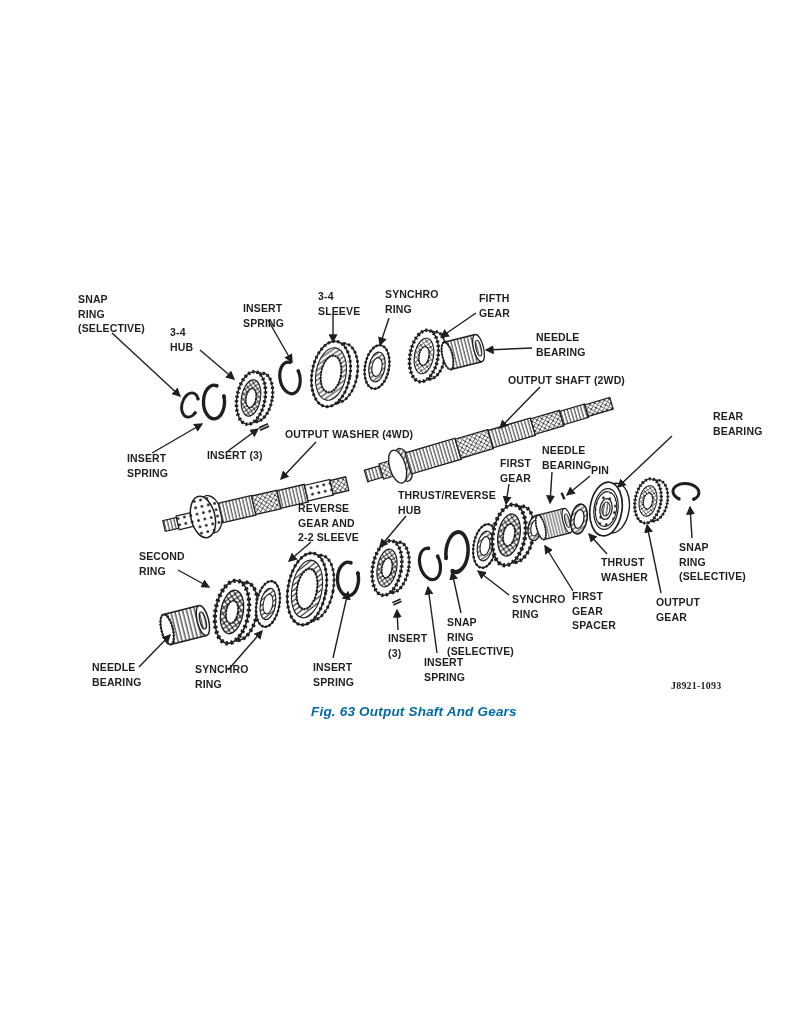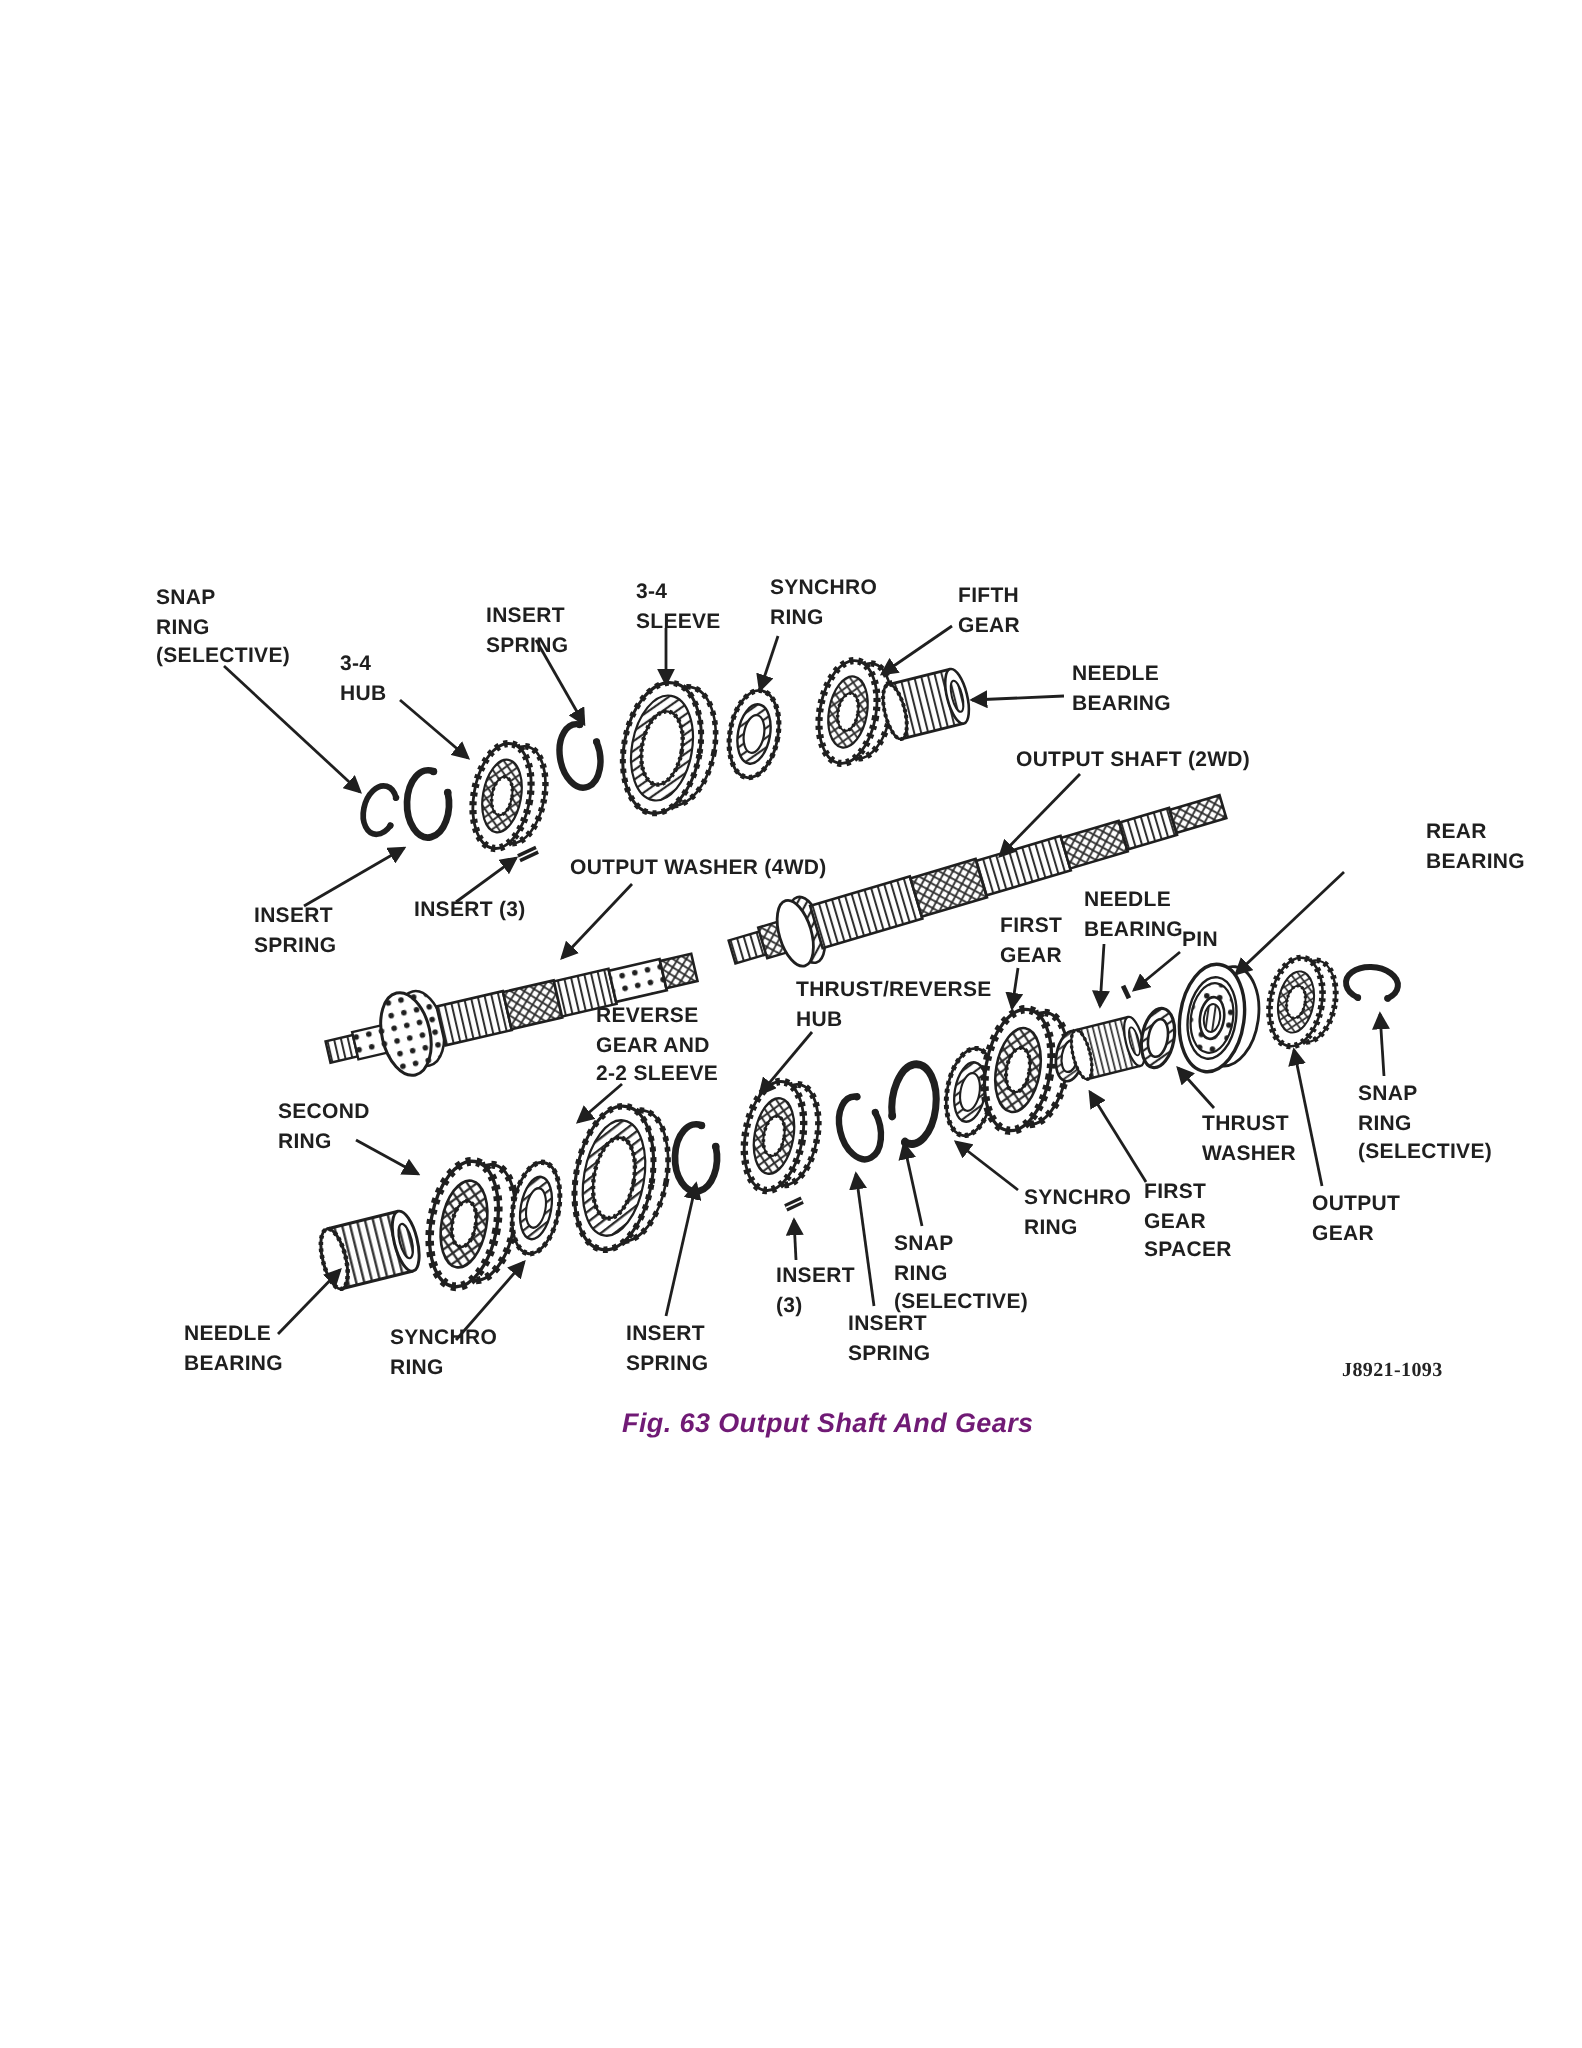--- a/index.html
+++ b/index.html
@@ -9,21 +9,21 @@
   }
   .page{position:absolute;inset:0;background:#ffffff;}
   svg.art{position:absolute;left:0;top:0;}
   .lbl{
     position:absolute;font-size:10.5px;font-weight:700;line-height:14.5px;
     color:#1f1f1f;white-space:pre-line;letter-spacing:.15px;
   }
   .pn{position:absolute;left:671px;top:680px;font-size:10px;font-weight:600;color:#242424;letter-spacing:.2px;font-family:Liberation Serif, serif;}
   .caption{
     position:absolute;left:311px;top:704px;font-size:13.5px;font-weight:700;
-    font-style:italic;color:#701a75;letter-spacing:.2px;
+    font-style:italic;color:#0369a1;letter-spacing:.2px;
   }
 </style>
 </head>
 <body>
 
 <div class="page">
 
   <svg class="art" width="791" height="1024" viewBox="0 0 791 1024">
     <defs>
       <marker id="ah" viewBox="0 0 10 10" refX="8.5" refY="5" markerWidth="9" markerHeight="9" orient="auto" markerUnits="userSpaceOnUse">

